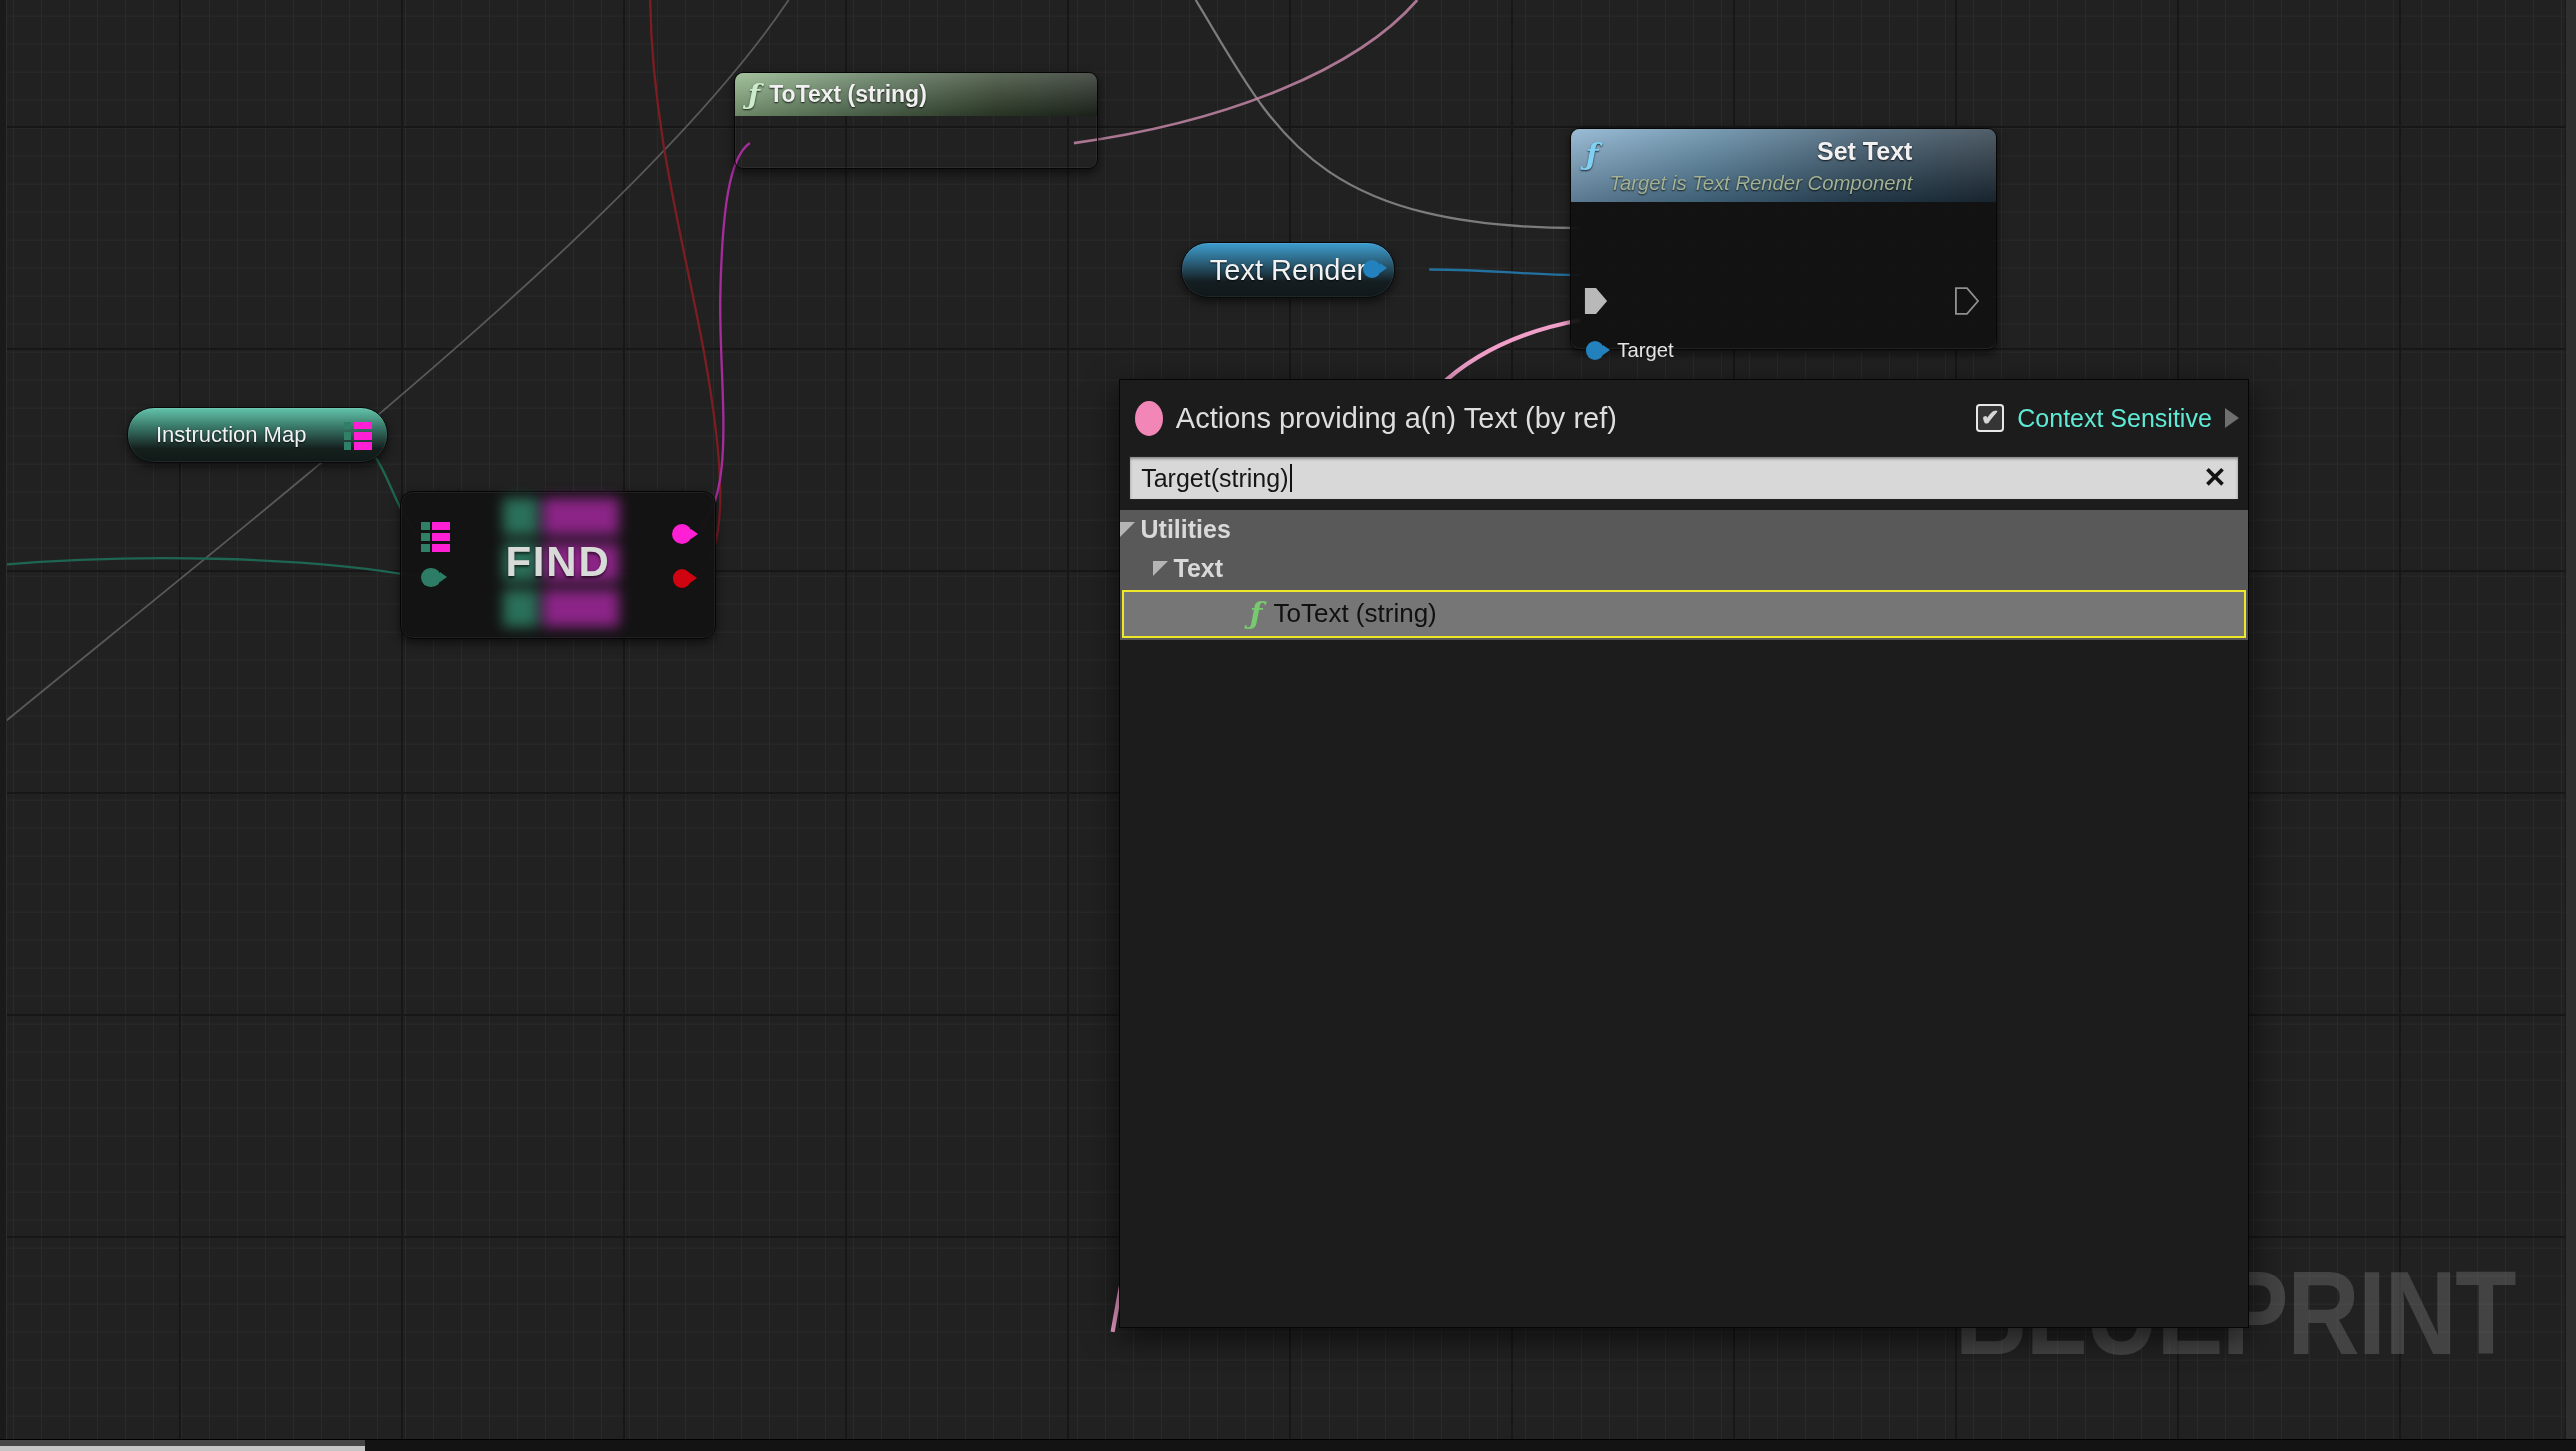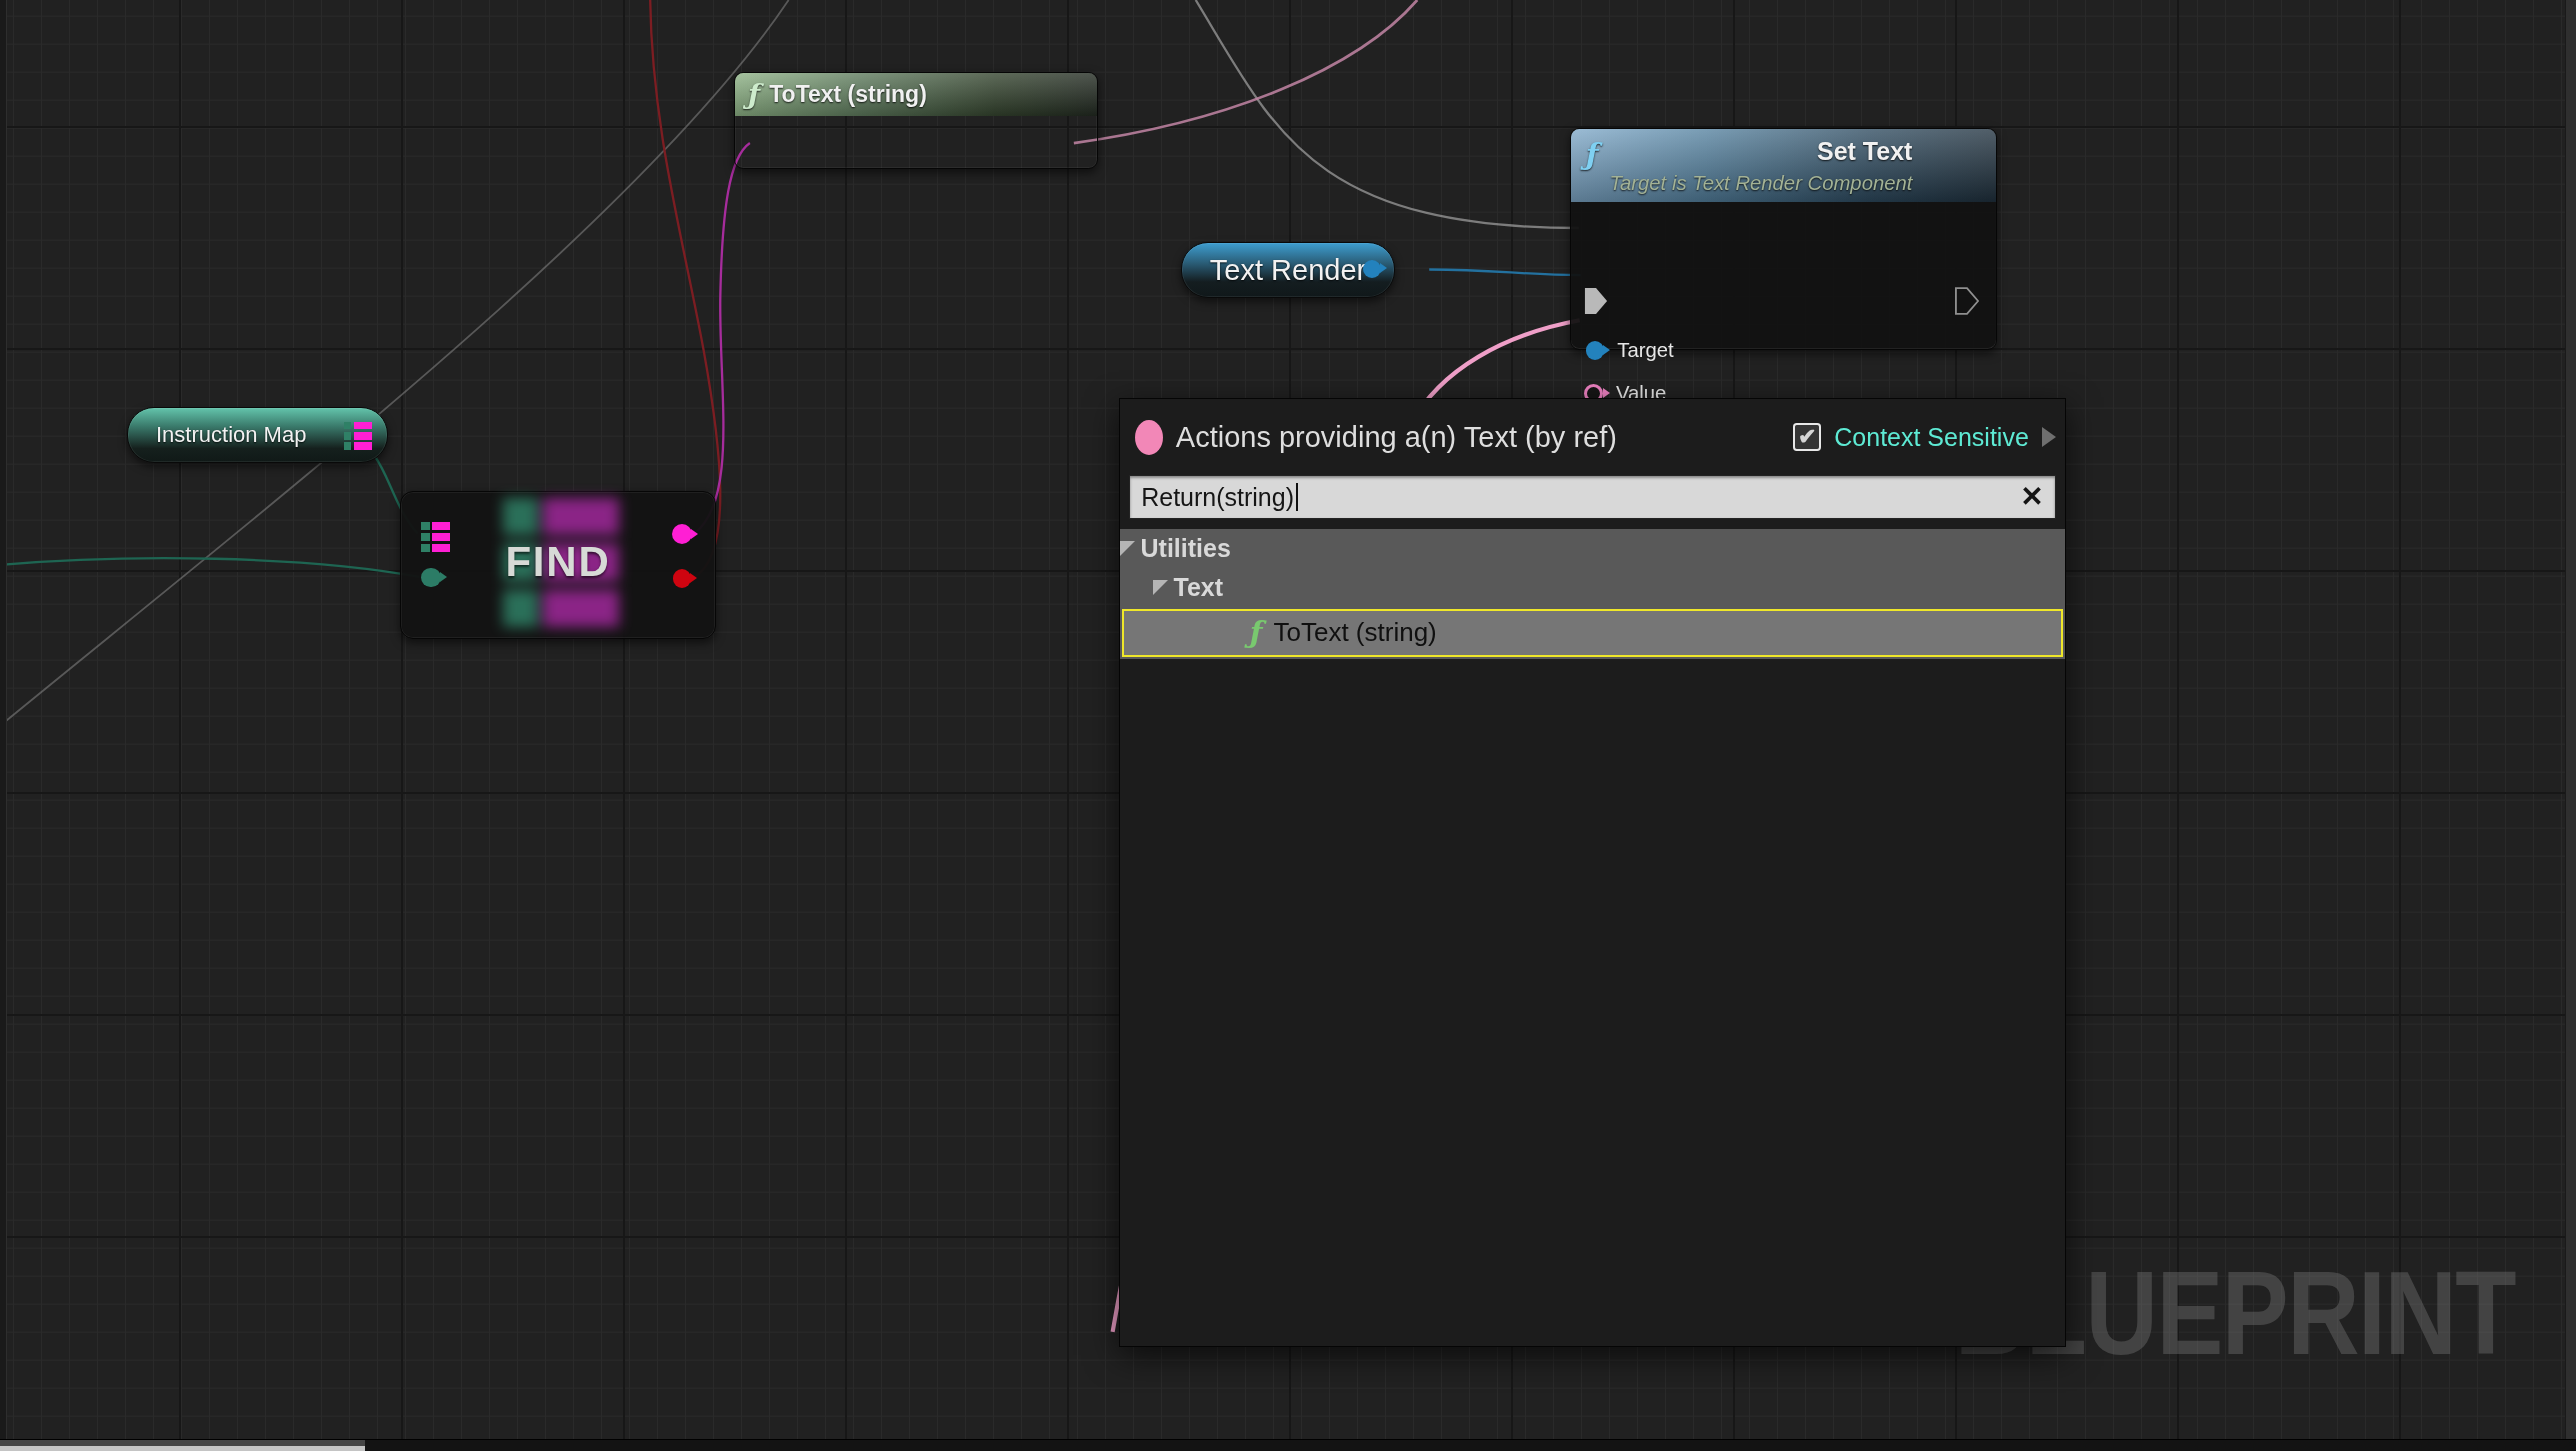--- a/index.html
+++ b/index.html
@@ -77,21 +77,21 @@
     filter:blur(6.5px);opacity:.85;}
   #node-find .wm .g{background:#2f8066;}
   #node-find .wm .mm{background:#a0289b;}
   #node-find .flabel{position:absolute;left:0;right:0;top:46px;text-align:center;
     font-size:42px;font-weight:bold;letter-spacing:1.8px;color:#d7dad6;text-shadow:0 1.8px 2.8px rgba(0,0,0,.6);}
   #node-find .mapicon.inpin{position:absolute;left:20.3px;top:29.5px;grid-template-columns:8.3px 17.5px;grid-auto-rows:8.3px;}
   #node-find .keydot{position:absolute;left:20.3px;top:76px;width:19.4px;height:19.4px;color:#2c7c66;}
   #node-find .magdot{position:absolute;right:23px;top:32px;width:20.3px;height:20.3px;color:#ff1fd4;}
   #node-find .reddot{position:absolute;right:24px;top:77px;width:18.5px;height:18.5px;color:#cf0410;}
   
-  #menu{position:absolute;left:1119px;top:398px;width:947px;height:949px;z-index:3;
+  #menu{position:absolute;left:1119px;top:379px;width:1130px;height:949px;z-index:3;
     background:#1c1c1c;border:0.9px solid #050505;box-shadow:0 9.2px 31px rgba(0,0,0,.65);
     box-sizing:border-box;}
   #menu .mhdr{height:76px;display:flex;align-items:center;padding:0 7.4px 0 14.8px;gap:13px;}
   #menu .pinkdot{width:28px;height:35px;border-radius:50%;background:#f287b7;flex:0 0 auto;}
   #menu .mtitle{font-size:29px;color:#dedede;flex:1 1 auto;white-space:nowrap;}
   #menu .cbox{width:24px;height:24px;border:2.8px solid #e8e8e8;border-radius:3.7px;background:#353535;
     display:flex;align-items:center;justify-content:center;flex:0 0 auto;}
   #menu .cbox span{font-size:22px;font-weight:bold;color:#d6d6d6;line-height:1;}
   #menu .cslabel{font-size:25px;color:#5eead4;white-space:nowrap;}
   #menu .chev{width:0;height:0;border-left:14.8px solid #6f6f6f;border-top:10.2px solid transparent;
@@ -221,21 +221,21 @@
     <div class="mhdr">
       <span class="pinkdot"></span>
       <span class="mtitle">Actions providing a(n) Text (by ref)</span>
       <span class="cbox">
         <span>✔</span>
       </span>
       <span class="cslabel">Context Sensitive</span>
       <span class="chev"></span>
     </div>
     <div class="search">
-      <span class="stext">Return(string)</span>
+      <span class="stext">Target(string)</span>
       <span class="caret"></span>
       <span class="spacer"></span>
       <span class="clear">✕</span>
     </div>
     <div class="tree">
       <div class="trow cat">
         <span class="tri"></span>
         <span>Utilities</span>
       </div>
       <div class="trow sub">

